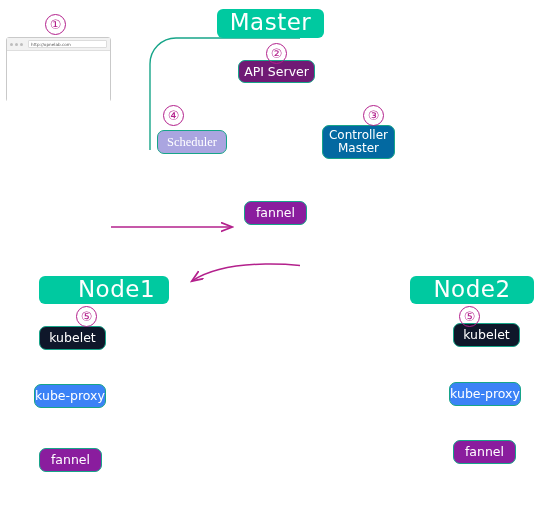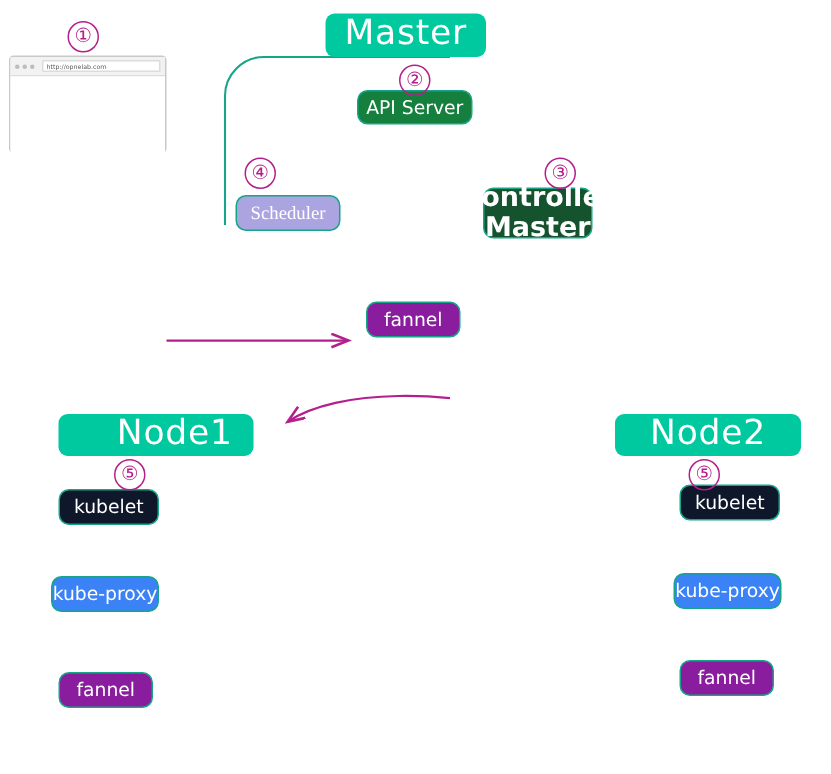--- a/index.html
+++ b/index.html
@@ -48,22 +48,22 @@
     border: 1.4px solid #17a589;
     color: #ffffff;
     display: flex;
     align-items: center;
     justify-content: center;
     text-align: center;
     font-size: 12.5px;
     line-height: 1.12;
     box-sizing: border-box;
   }
-  .box-api        { background: #15803d; }
-  .box-controller { background: #14532d; font-size: 18px; font-weight: bold; }
+  .box-api        { background: #701a75; }
+  .box-controller { background: #0369a1; font-size: 12px; }
   .box-scheduler  { background: #aaa5e0; }
   .box-kubelet    { background: #0f172a; }
   .box-kubeproxy  { background: #3b82f6; }
   .box-fannel     { background: #8a1d9e; }
 
   
   .hexagon {
     position: absolute;
     z-index: 6;
     display: flex;

